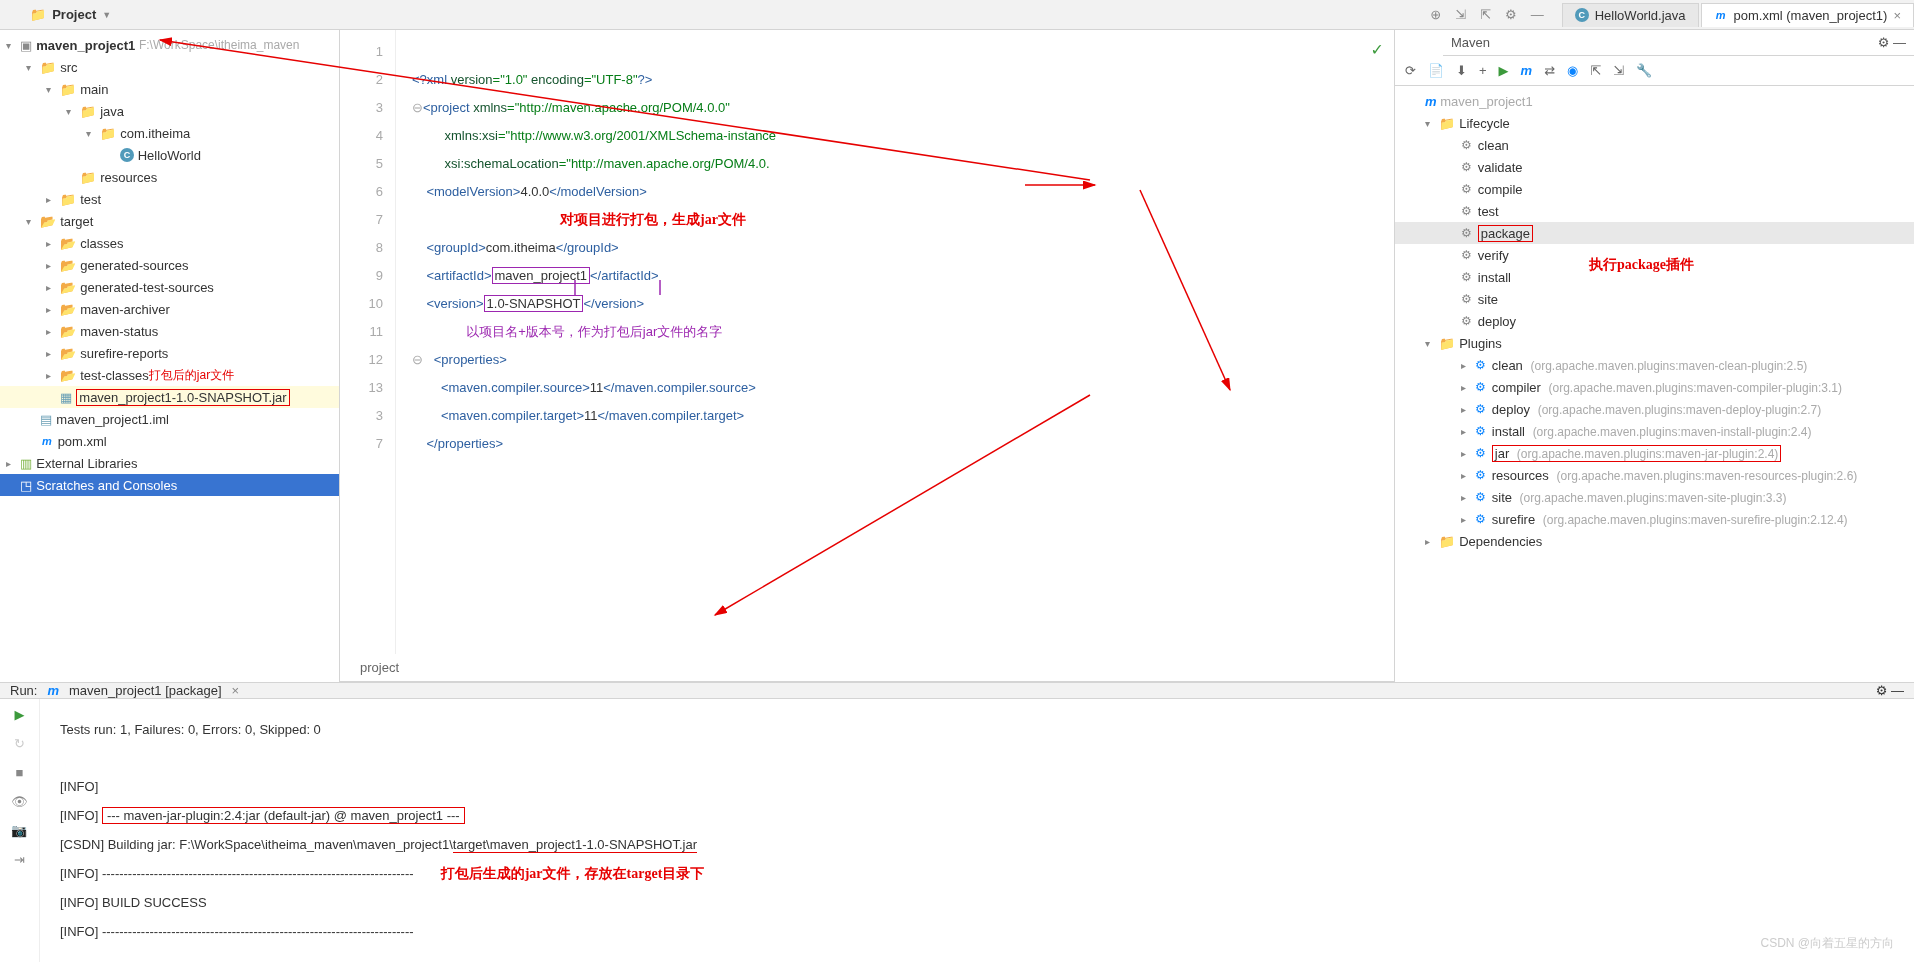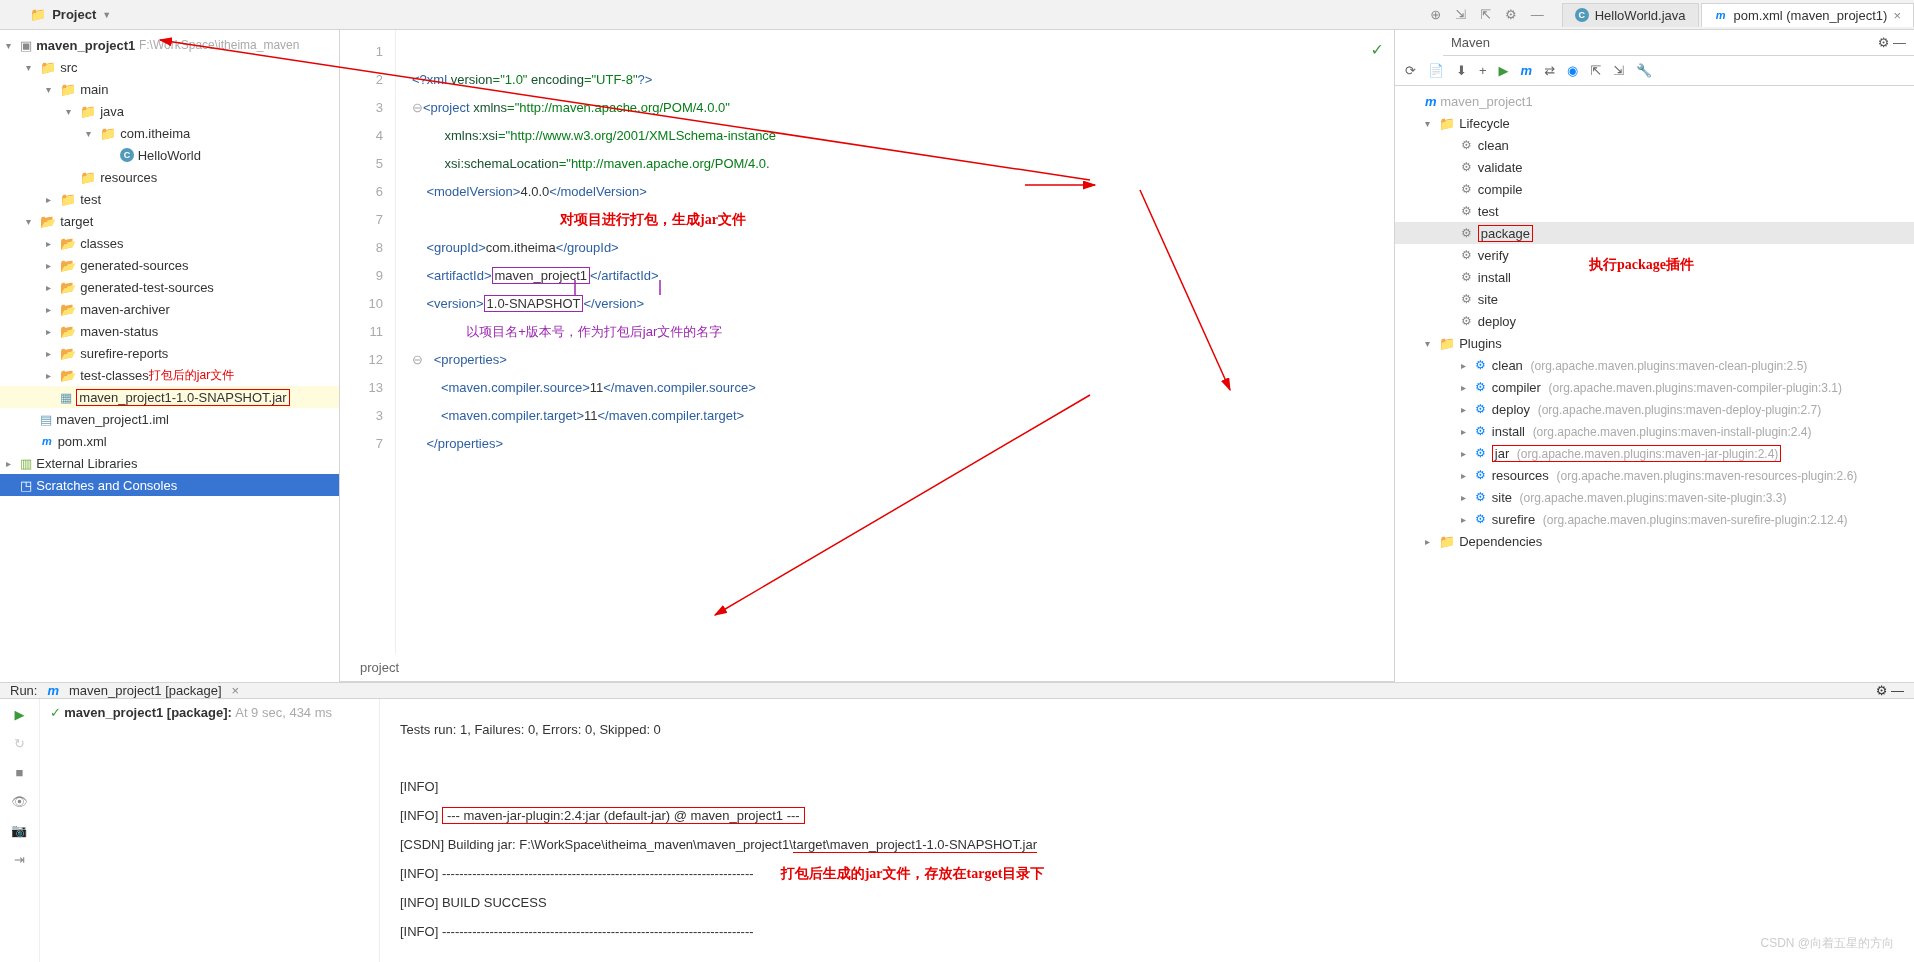--- a/index.html
+++ b/index.html
@@ -364,23 +364,20 @@
   </div>
   <div class="run-body">
    <div class="run-side">
      <span style="color:#3c9a3c">▶</span>
      <span style="color:#ccc">↻</span>
      <span>■</span>
      <span>👁</span>
      <span>📷</span>
      <span>⇥</span>
    </div>
-   <div class="run-tree">
-     <span style="color:#3c9a3c">✓</span> <b>maven_project1 [package]:</b> <span style="color:#aaa">At  9 sec, 434 ms</span>
-   </div>
    <div class="console"><span>Tests run: 1, Failures: 0, Errors: 0, Skipped: 0</span>
 
 <span>[INFO]</span>
 <span>[INFO] </span><span class="red-box-c">--- maven-jar-plugin:2.4:jar (default-jar) @ maven_project1 ---</span>
 <span>[CSDN] Building jar: F:\WorkSpace\itheima_maven\maven_project1\</span><span class="red-under">target\maven_project1-1.0-SNAPSHOT.jar</span>
 <span>[INFO] ------------------------------------------------------------------------</span>   <span class="red-ann-ed">打包后生成的jar文件，存放在target目录下</span>
 <span>[INFO] BUILD SUCCESS</span>
 <span>[INFO] ------------------------------------------------------------------------</span></div>
   </div>
  </div>

